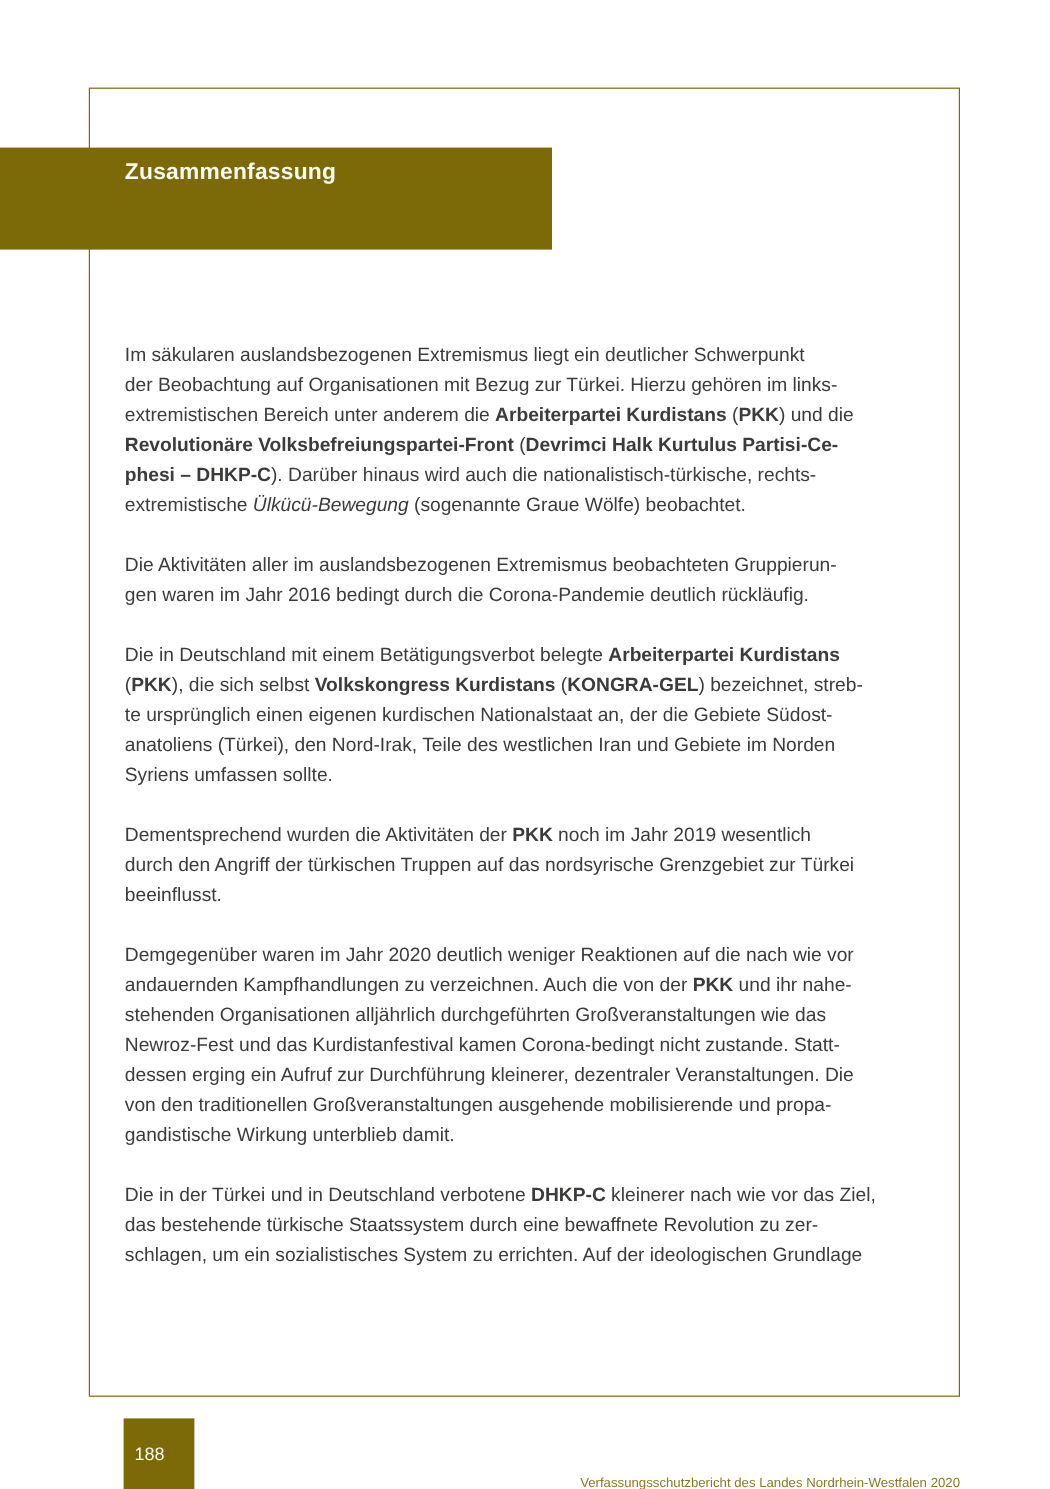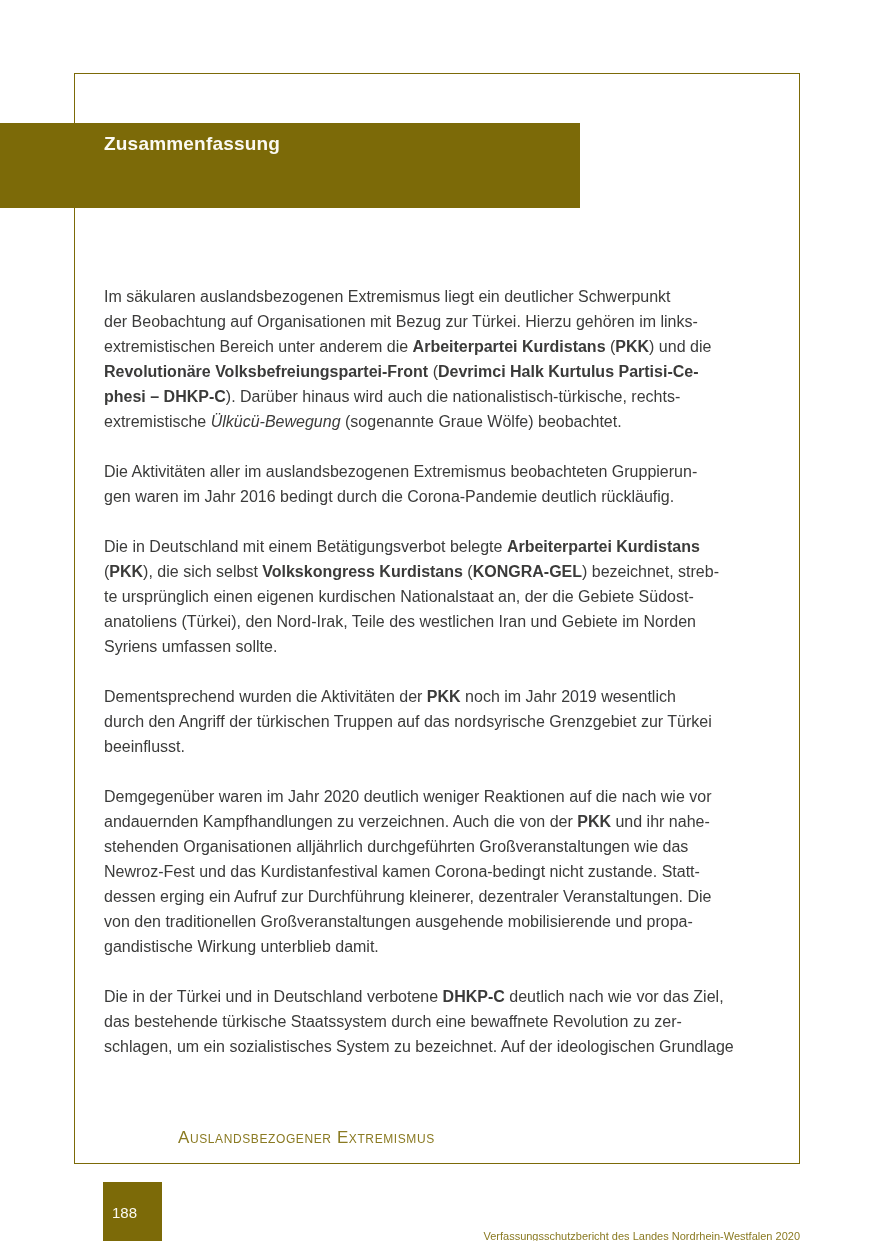--- a/index.html
+++ b/index.html
@@ -24,21 +24,21 @@
     width: 726px;
     height: 1091px;
     border: 1.5px solid var(--accent);
     box-sizing: border-box;
     z-index: 1;
   }
   .header-band {
     position: absolute;
     left: 0;
     top: 123px;
-    width: 580px;
+    width: 460px;
     height: 85px;
     background: var(--accent);
     box-sizing: border-box;
     padding: 9px 0 0 104px;
     z-index: 2;
   }
   .header-band h1 {
     margin: 0;
     font-size: 19px;
     line-height: 24px;
@@ -110,24 +110,23 @@
   <div class="header-band">
     <h1>Zusammenfassung</h1>
   </div>
 
   <div class="body-text">
       <p><span>Im säkularen auslandsbezogenen Extremismus liegt ein deutlicher Schwerpunkt</span><br><span>der Beobachtung auf Organisationen mit Bezug zur Türkei. Hierzu gehören im links-</span><br><span>extremistischen Bereich unter anderem die </span><span class="b">Arbeiterpartei Kurdistans</span><span> (</span><span class="b">PKK</span><span>) und die</span><br><span class="b">Revolutionäre Volksbefreiungspartei-Front</span><span> (</span><span class="b">Devrimci Halk Kurtulus Partisi-Ce-</span><br><span class="b">phesi – DHKP-C</span><span>). Darüber hinaus wird auch die nationalistisch-türkische, rechts-</span><br><span>extremistische </span><span class="i">Ülkücü-Bewegung</span><span> (sogenannte Graue Wölfe) beobachtet.</span></p>
       <p><span>Die Aktivitäten aller im auslandsbezogenen Extremismus beobachteten Gruppierun-</span><br><span>gen waren im Jahr 2016 bedingt durch die Corona-Pandemie deutlich rückläufig.</span></p>
       <p><span>Die in Deutschland mit einem Betätigungsverbot belegte </span><span class="b">Arbeiterpartei Kurdistans</span><br><span>(</span><span class="b">PKK</span><span>), die sich selbst </span><span class="b">Volkskongress Kurdistans</span><span> (</span><span class="b">KONGRA-GEL</span><span>) bezeichnet, streb-</span><br><span>te ursprünglich einen eigenen kurdischen Nationalstaat an, der die Gebiete Südost-</span><br><span>anatoliens (Türkei), den Nord-Irak, Teile des westlichen Iran und Gebiete im Norden</span><br><span>Syriens umfassen sollte.</span></p>
       <p><span>Dementsprechend wurden die Aktivitäten der </span><span class="b">PKK</span><span> noch im Jahr 2019 wesentlich</span><br><span>durch den Angriff der türkischen Truppen auf das nordsyrische Grenzgebiet zur Türkei</span><br><span>beeinflusst.</span></p>
       <p><span>Demgegenüber waren im Jahr 2020 deutlich weniger Reaktionen auf die nach wie vor</span><br><span>andauernden Kampfhandlungen zu verzeichnen. Auch die von der </span><span class="b">PKK</span><span> und ihr nahe-</span><br><span>stehenden Organisationen alljährlich durchgeführten Großveranstaltungen wie das</span><br><span>Newroz-Fest und das Kurdistanfestival kamen Corona-bedingt nicht zustande. Statt-</span><br><span>dessen erging ein Aufruf zur Durchführung kleinerer, dezentraler Veranstaltungen. Die</span><br><span>von den traditionellen Großveranstaltungen ausgehende mobilisierende und propa-</span><br><span>gandistische Wirkung unterblieb damit.</span></p>
-      <p><span>Die in der Türkei und in Deutschland verbotene </span><span class="b">DHKP-C</span><span> deutlich nach wie vor das Ziel,</span><br><span>das bestehende türkische Staatssystem durch eine bewaffnete Revolution zu zer-</span><br><span>schlagen, um ein sozialistisches System zu bezeichnet. Auf der ideologischen Grundlage</span></p>
+      <p><span>Die in der Türkei und in Deutschland verbotene </span><span class="b">DHKP-C</span><span> kleinerer nach wie vor das Ziel,</span><br><span>das bestehende türkische Staatssystem durch eine bewaffnete Revolution zu zer-</span><br><span>schlagen, um ein sozialistisches System zu errichten. Auf der ideologischen Grundlage</span></p>
     </div>
 
   <div class="pagenum-block">
     <span>188</span>
   </div>
 
-  <div class="footer-section">Auslandsbezogener Extremismus</div>
 
   <div class="footer-report">Verfassungsschutzbericht des Landes Nordrhein-Westfalen 2020</div>
 
 </div>
 
 </body></html>

